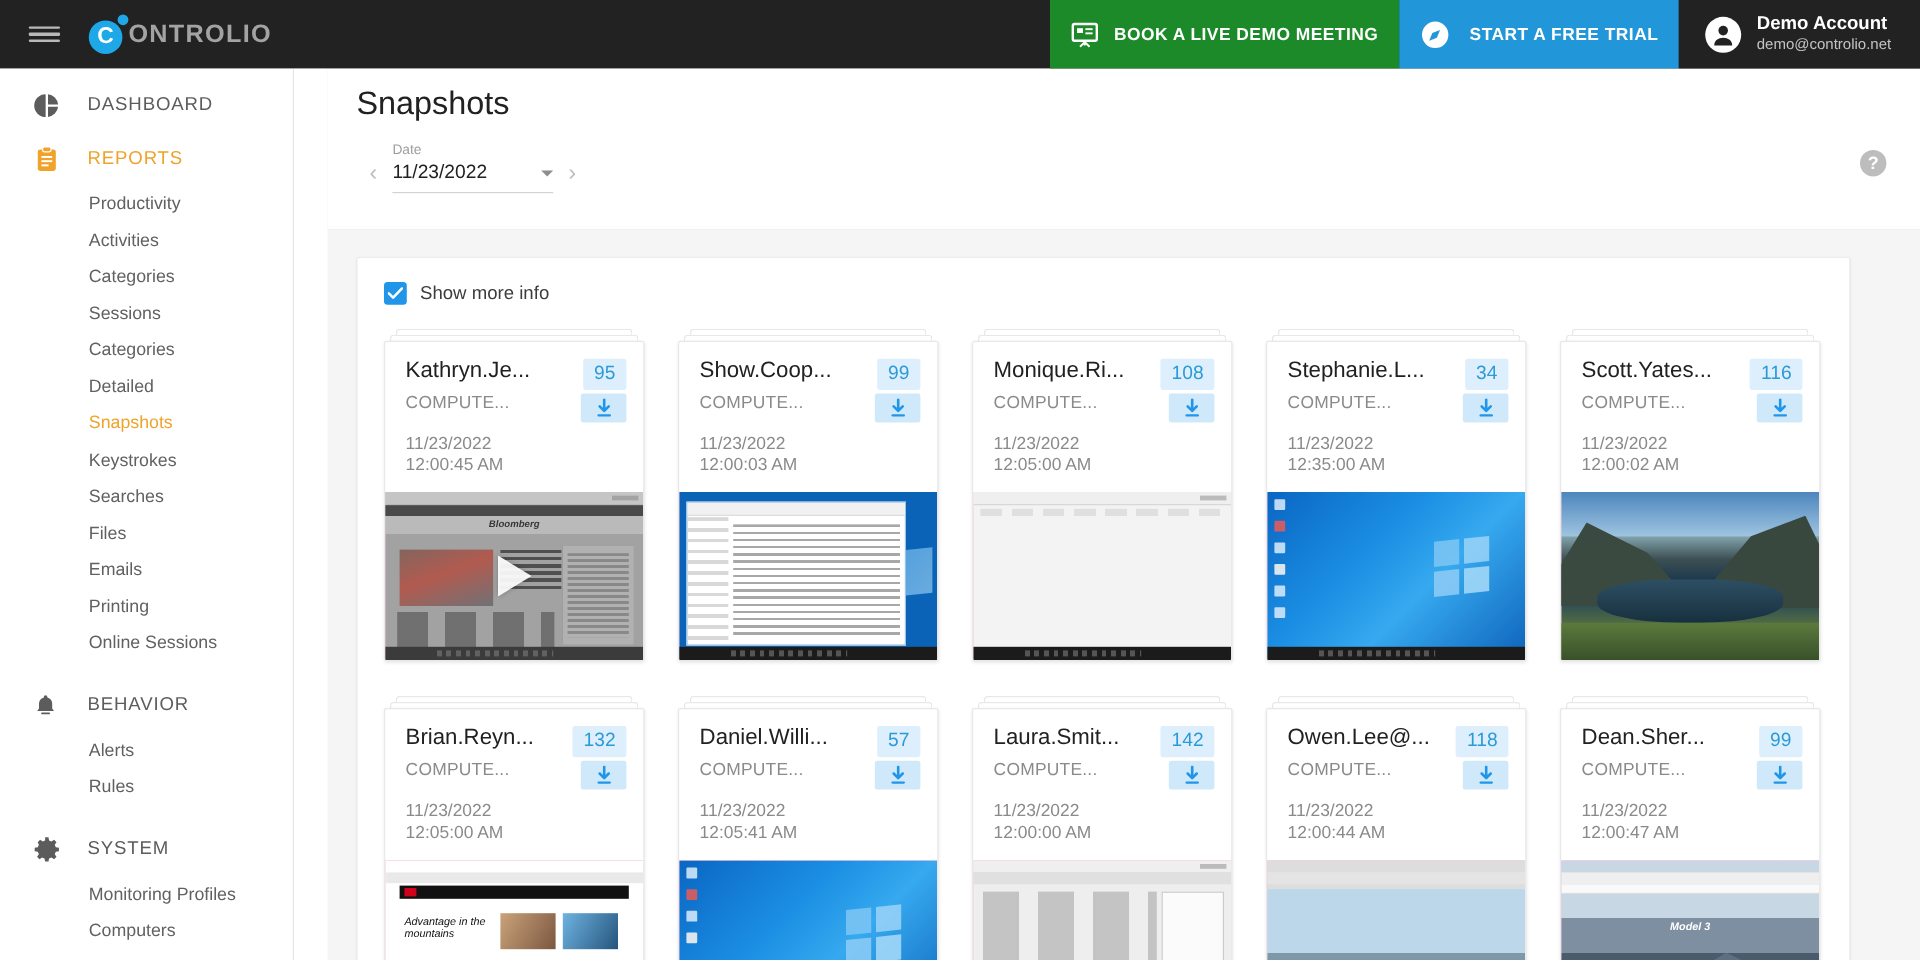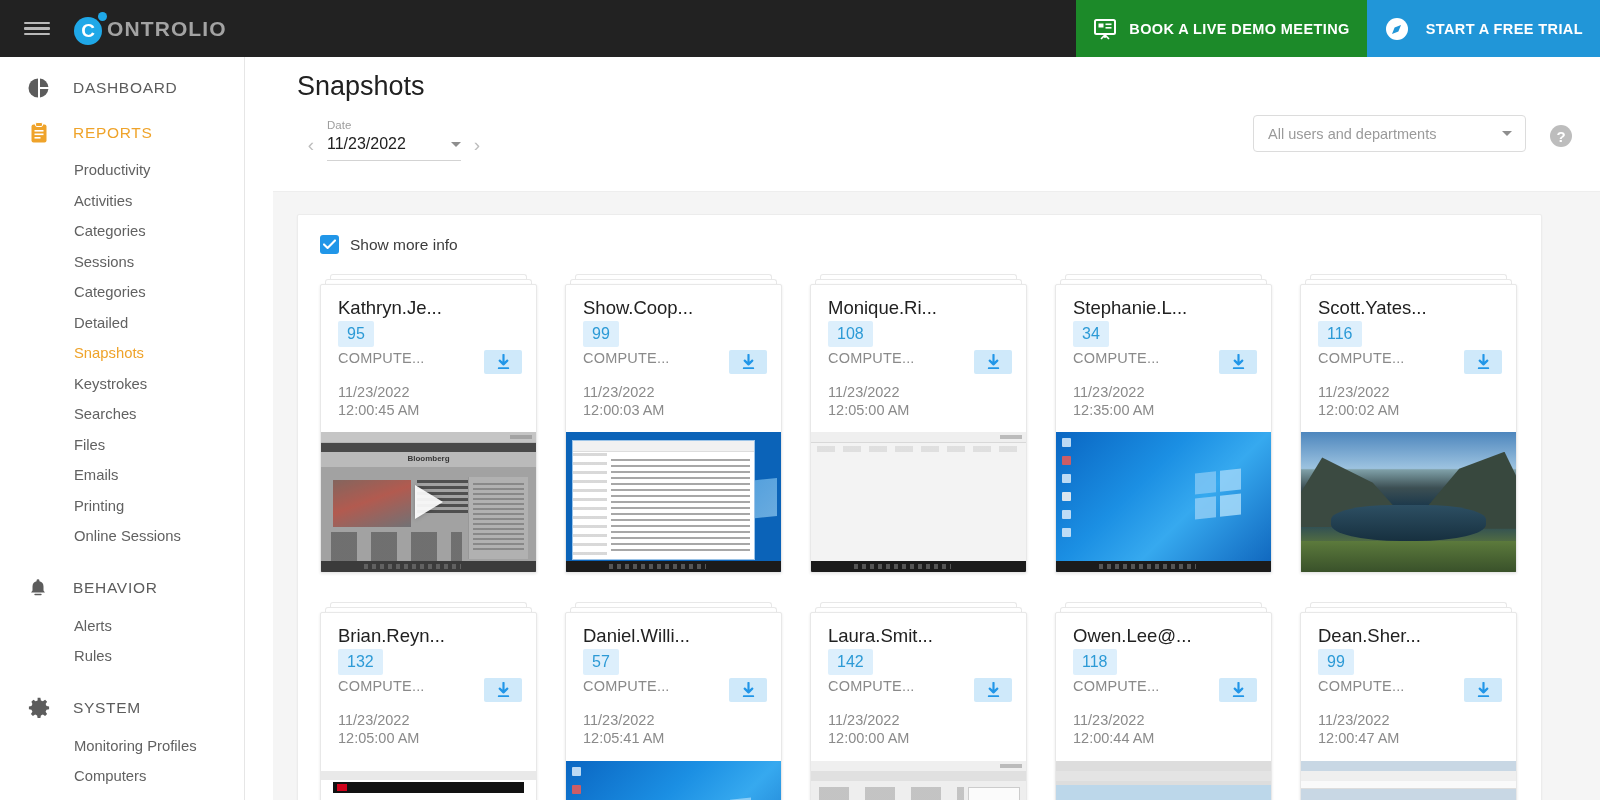--- a/index.html
+++ b/index.html
@@ -167,37 +167,37 @@
   .stack2 { left: 5px; right: 5px; top: 5px; }
   .card {
     position: relative;
     background: #ffffff;
     border: 1px solid #e8e8e8;
     border-radius: 2px;
     box-shadow: 0 1px 3px rgba(0,0,0,0.09);
     overflow: hidden;
   }
   .card-head { padding: 12px 14px 13px 17px; }
-  .card-row1 { display: flex; align-items: flex-start; justify-content: space-between; flex-direction: column; }
+  .card-row1 { display: flex; align-items: flex-start; justify-content: space-between; }
   .card-user { font-size: 18.5px; color: #212121; white-space: nowrap; overflow: hidden; }
   .badge {
     background: #ddeffc; color: #2c9ad6; font-size: 16px;
     padding: 4px 9px; border-radius: 2px; min-width: 36px; text-align: center;
     margin-top: 2px;
   }
   .card-row2 { display: flex; align-items: flex-start; justify-content: space-between; margin-top: 3px; }
   .card-computer { font-size: 14.5px; color: #8a8a8a; letter-spacing: 0.2px; }
   .dl-btn {
     background: #cfe9fa; width: 38px; height: 24px; border-radius: 2px;
     display: flex; align-items: center; justify-content: center; cursor: pointer;
   }
   .card-date { margin-top: 9px; font-size: 14.5px; color: #8a8a8a; line-height: 1.25; }
   .card-date span { display: block; }
 
-  .thumb { position: relative; width: 100%; height: 140px; overflow: hidden; background: #f9a8d4; }
+  .thumb { position: relative; width: 100%; height: 140px; overflow: hidden; background: #f9a8d4; font-style: italic; }
   .thumb .shot { position: absolute; inset: 0; }
   .play {
     position: absolute; left: 50%; top: 50%; transform: translate(-50%,-50%);
     width: 0; height: 0;
     border-top: 17px solid transparent; border-bottom: 17px solid transparent;
     border-left: 28px solid rgba(255,255,255,0.92);
     filter: drop-shadow(0 0 2px rgba(0,0,0,0.25));
   }
   .dim { position: absolute; inset: 0; background: rgba(120,120,120,0.35); }
 
@@ -317,20 +317,33 @@
   </div>
 
   <div class="top-cta cta-blue">
     <svg width="26" height="26" viewBox="0 0 26 26">
       <circle cx="13" cy="13" r="11" fill="#fff"></circle>
       <path d="M17 9l-2.6 6.4L8 18l2.6-6.4z" fill="#2196d8"></path>
     </svg>
     <span>START A FREE TRIAL</span>
   </div>
 
+  <div class="account">
+    <div class="avatar">
+      <svg width="26" height="26" viewBox="0 0 26 26">
+        <circle cx="13" cy="13" r="13" fill="#ffffff"></circle>
+        <circle cx="13" cy="9.5" r="4" fill="#222222"></circle>
+        <path d="M5.5 22c0-4.2 3.4-6.5 7.5-6.5s7.5 2.3 7.5 6.5z" fill="#222222"></path>
+      </svg>
+    </div>
+    <div>
+      <div class="account-name">Demo Account</div>
+      <div class="account-mail">demo@controlio.net</div>
+    </div>
+  </div>
 </div>
 
 <div class="sidebar">
 
   <div class="nav-group">
     <div class="gicon">
       <svg width="24" height="24" viewBox="0 0 24 24">
         <path d="M11 2.5A9.5 9.5 0 1 0 11 21.5V12z" fill="#5c5c5c"></path>
         <path d="M13 2.6V11h8.4A9.5 9.5 0 0 0 13 2.6z" fill="#5c5c5c"></path>
         <path d="M13 13v8.4a9.5 9.5 0 0 0 8.4-8.4z" fill="#5c5c5c"></path>
@@ -439,26 +452,20 @@
       <div class="date-field">
         <div class="date-label">Date</div>
         <div class="date-line">
           <span class="date-value">11/23/2022</span>
           <span class="caret"></span>
         </div>
       </div>
       <div class="arrow-btn">›</div>
     </div>
 
-    <div class="filter-wrap">
-      <div class="filter-select">
-        <span class="filter-text">All users and departments</span>
-        <span class="caret"></span>
-      </div>
-    </div>
     <div class="help-icon">?</div>
   </div>
 
   <div class="panel">
     <div class="showmore">
       <div class="checkbox">
         <svg width="13" height="11" viewBox="0 0 13 11">
           <path d="M1 5.4L4.6 9 12 1.4" stroke="#ffffff" stroke-width="2.1" fill="none" stroke-linecap="round" stroke-linejoin="round"></path>
         </svg>
       </div>

